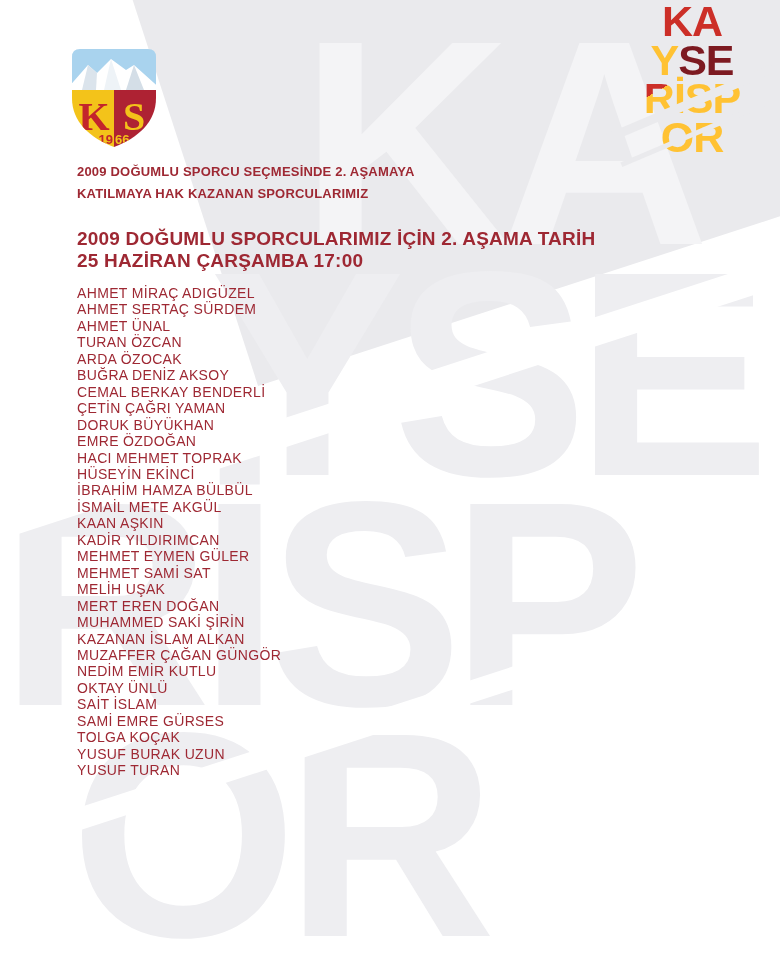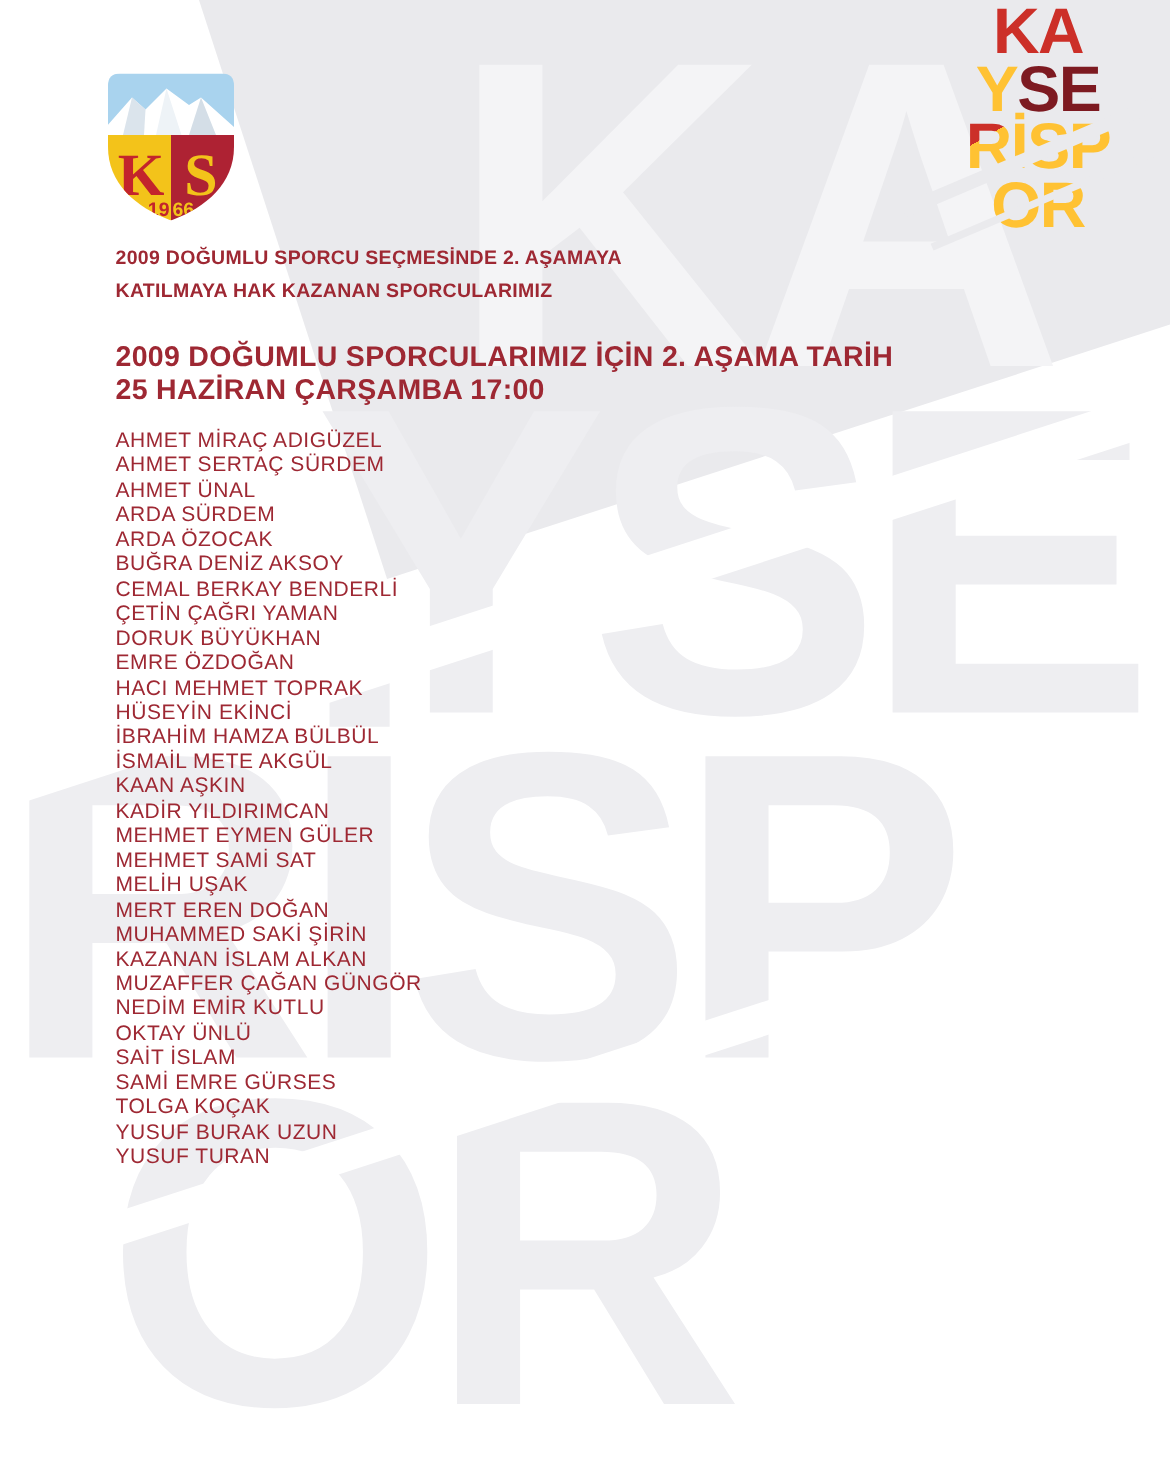--- a/index.html
+++ b/index.html
@@ -142,21 +142,21 @@
       <div>KATILMAYA HAK KAZANAN SPORCULARIMIZ</div>
     </div>
     <div class="schedule">
       <div>2009 DOĞUMLU SPORCULARIMIZ İÇİN 2. AŞAMA TARİH</div>
       <div>25 HAZİRAN ÇARŞAMBA 17:00</div>
     </div>
     <div class="names">
         <div class="name">AHMET MİRAÇ ADIGÜZEL</div>
         <div class="name">AHMET SERTAÇ SÜRDEM</div>
         <div class="name">AHMET ÜNAL</div>
-        <div class="name">ARDA SÜRDEM</div>
+        <div class="name">TURAN ÖZCAN</div>
         <div class="name">ARDA ÖZOCAK</div>
         <div class="name">BUĞRA DENİZ AKSOY</div>
         <div class="name">CEMAL BERKAY BENDERLİ</div>
         <div class="name">ÇETİN ÇAĞRI YAMAN</div>
         <div class="name">DORUK BÜYÜKHAN</div>
         <div class="name">EMRE ÖZDOĞAN</div>
         <div class="name">HACI MEHMET TOPRAK</div>
         <div class="name">HÜSEYİN EKİNCİ</div>
         <div class="name">İBRAHİM HAMZA BÜLBÜL</div>
         <div class="name">İSMAİL METE AKGÜL</div>

